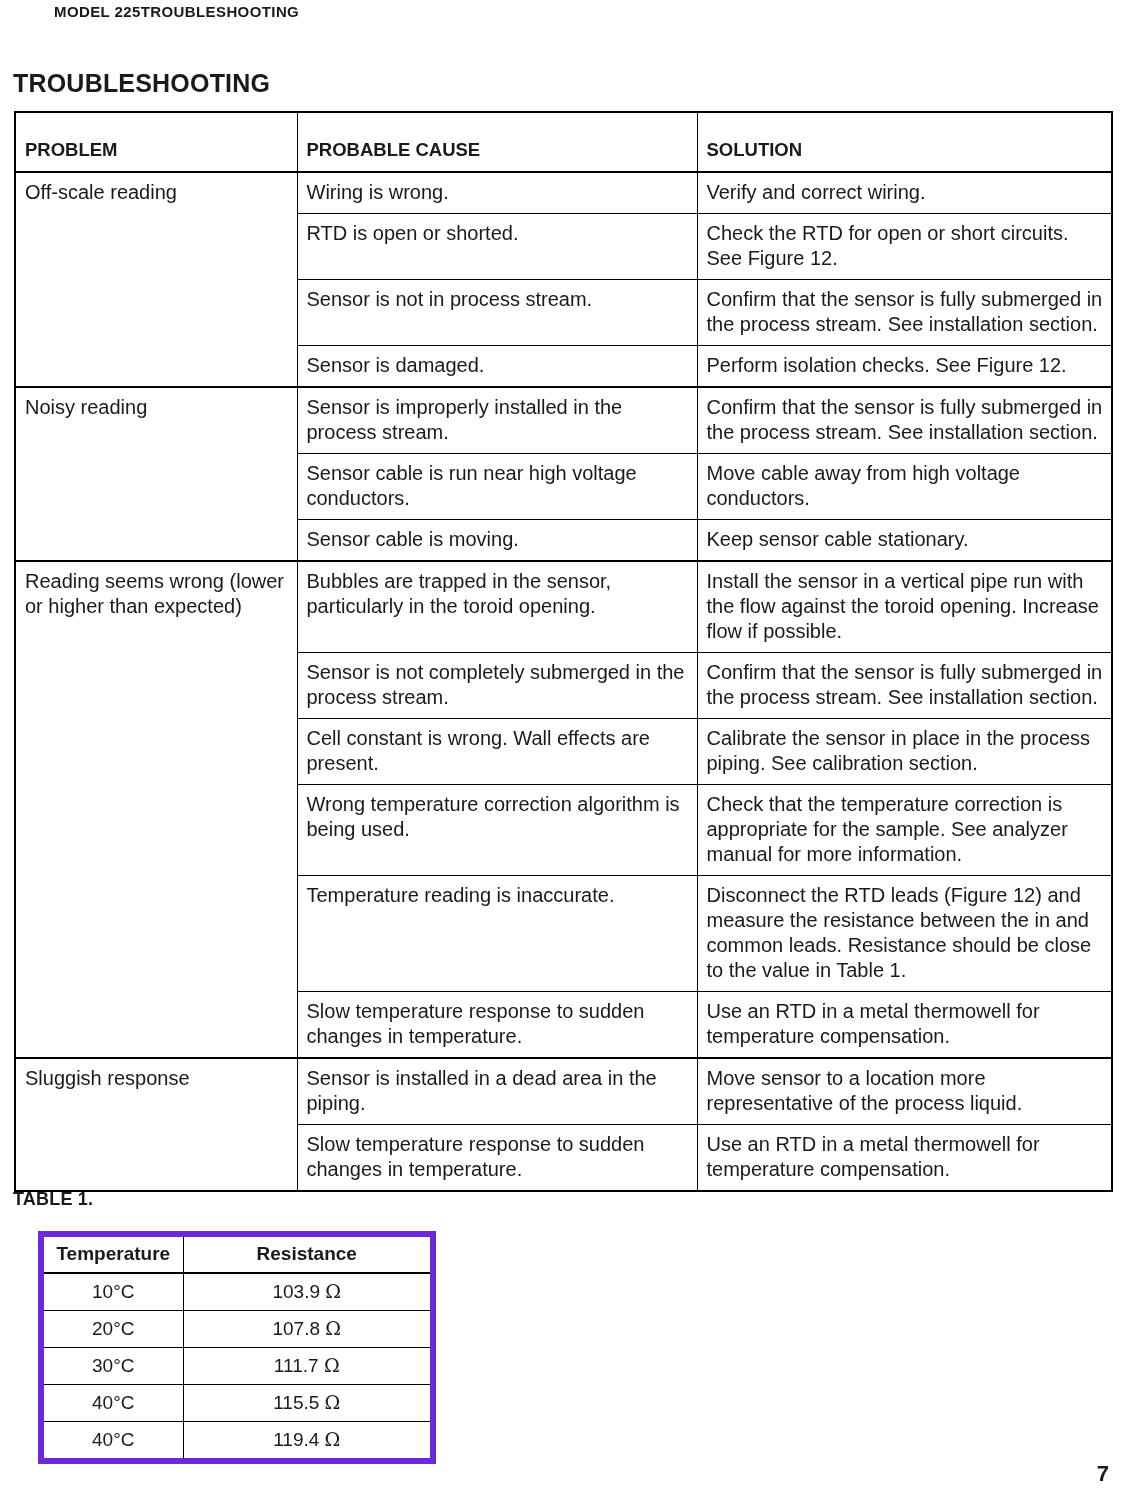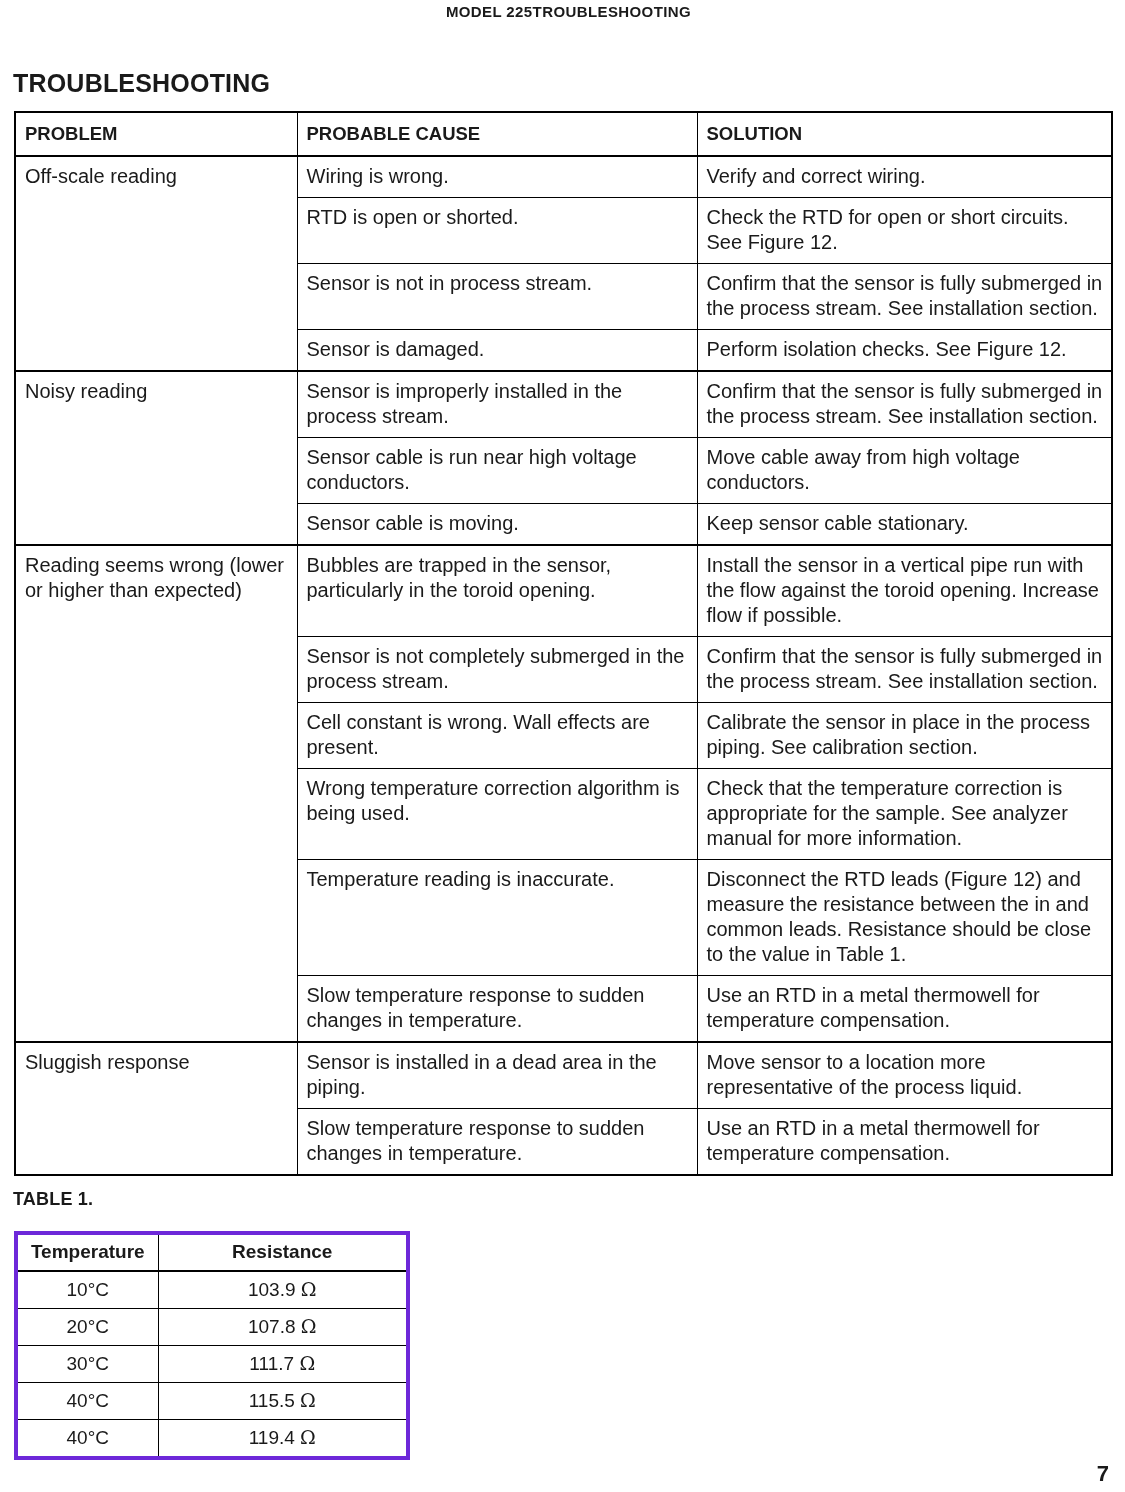--- a/index.html
+++ b/index.html
@@ -25,21 +25,21 @@
   }
 
   
   .running-header {
     position: absolute;
     left: 14px;
     top: 2px;
     width: 1097px;
     height: 22px;
     display: flex;
-    justify-content: center;
+    justify-content: flex-start;
     align-items: flex-start;
   }
   .running-header .hdr-text {
     font-size: 15px;
     font-weight: bold;
     letter-spacing: 0.4px;
     line-height: 19px;
     white-space: nowrap;
   }
   .running-header .hdr-left { margin-left: 40px; }
@@ -78,21 +78,21 @@
     border: 1px solid #000;
     vertical-align: top;
     padding: 7px 8px 8px 9px;
     font-size: 20px;
     line-height: 25px;
     text-align: left;
   }
   table.ts th {
     font-weight: bold;
     font-size: 18.5px;
-    padding-top: 8px;
+    padding-top: 24px;
     padding-bottom: 9px;
     margin-left: 36px;
   }
   table.ts tr.hdr-row th { border-bottom: 2px solid #000; }
 
   
   table.ts td.grp-top,
   table.ts th.grp-top { border-top: 2px solid #000; }
 
   td.prob-cell { }
@@ -112,21 +112,22 @@
   .t1-wrap {
     position: absolute;
     left: 14px;
     top: 1231px;
     width: 392px;
   }
   table.t1 {
     border-collapse: collapse;
     table-layout: fixed;
     width: 392px;
-    border: 4px solid #6d28d9;
+    border: 6px solid #6d28d9;
+    margin-left: 24px;
   }
   table.t1 col.t1c1 { width: 142px; }
   table.t1 col.t1c2 { width: 250px; }
   table.t1 th, table.t1 td {
     border: 1px solid #000;
     text-align: center;
     font-size: 19px;
     line-height: 22px;
     padding: 6px 4px 7px 4px;
   }

